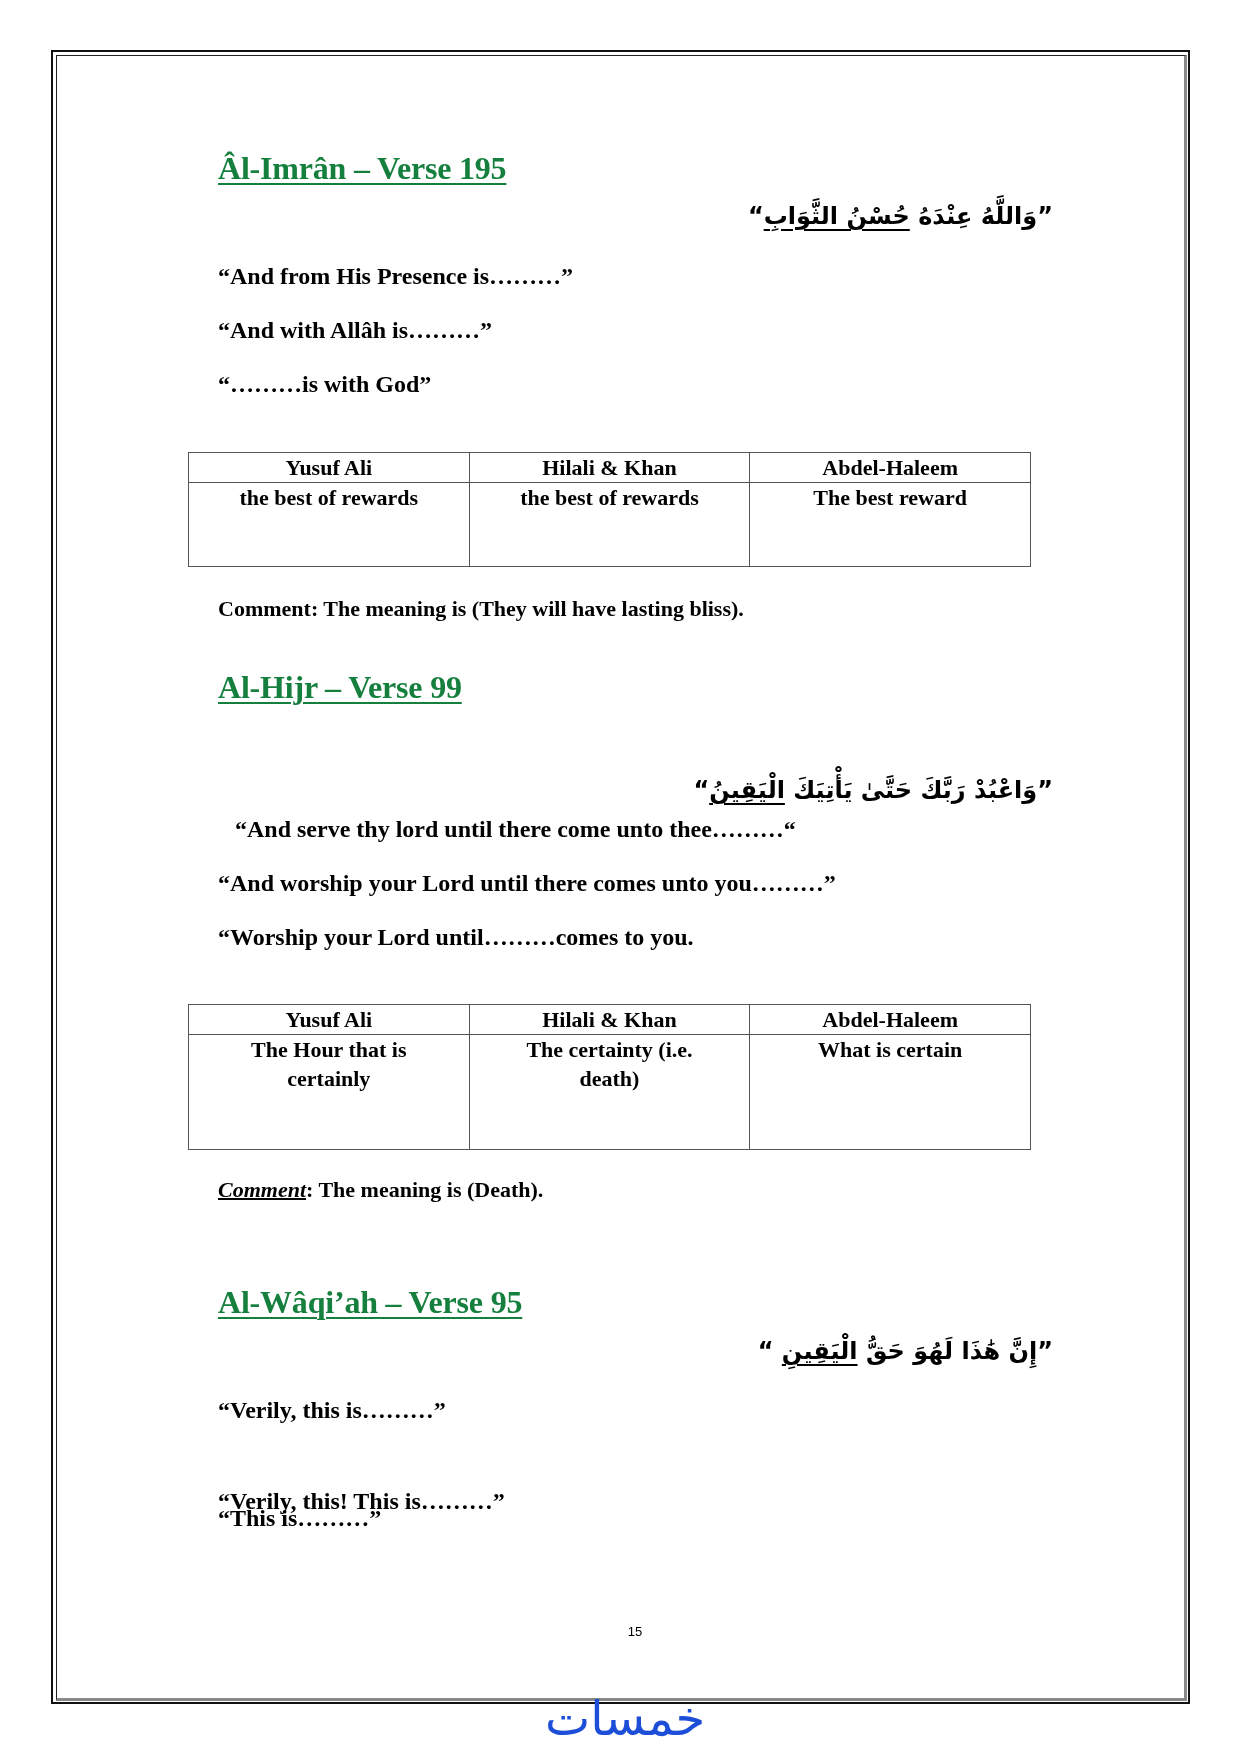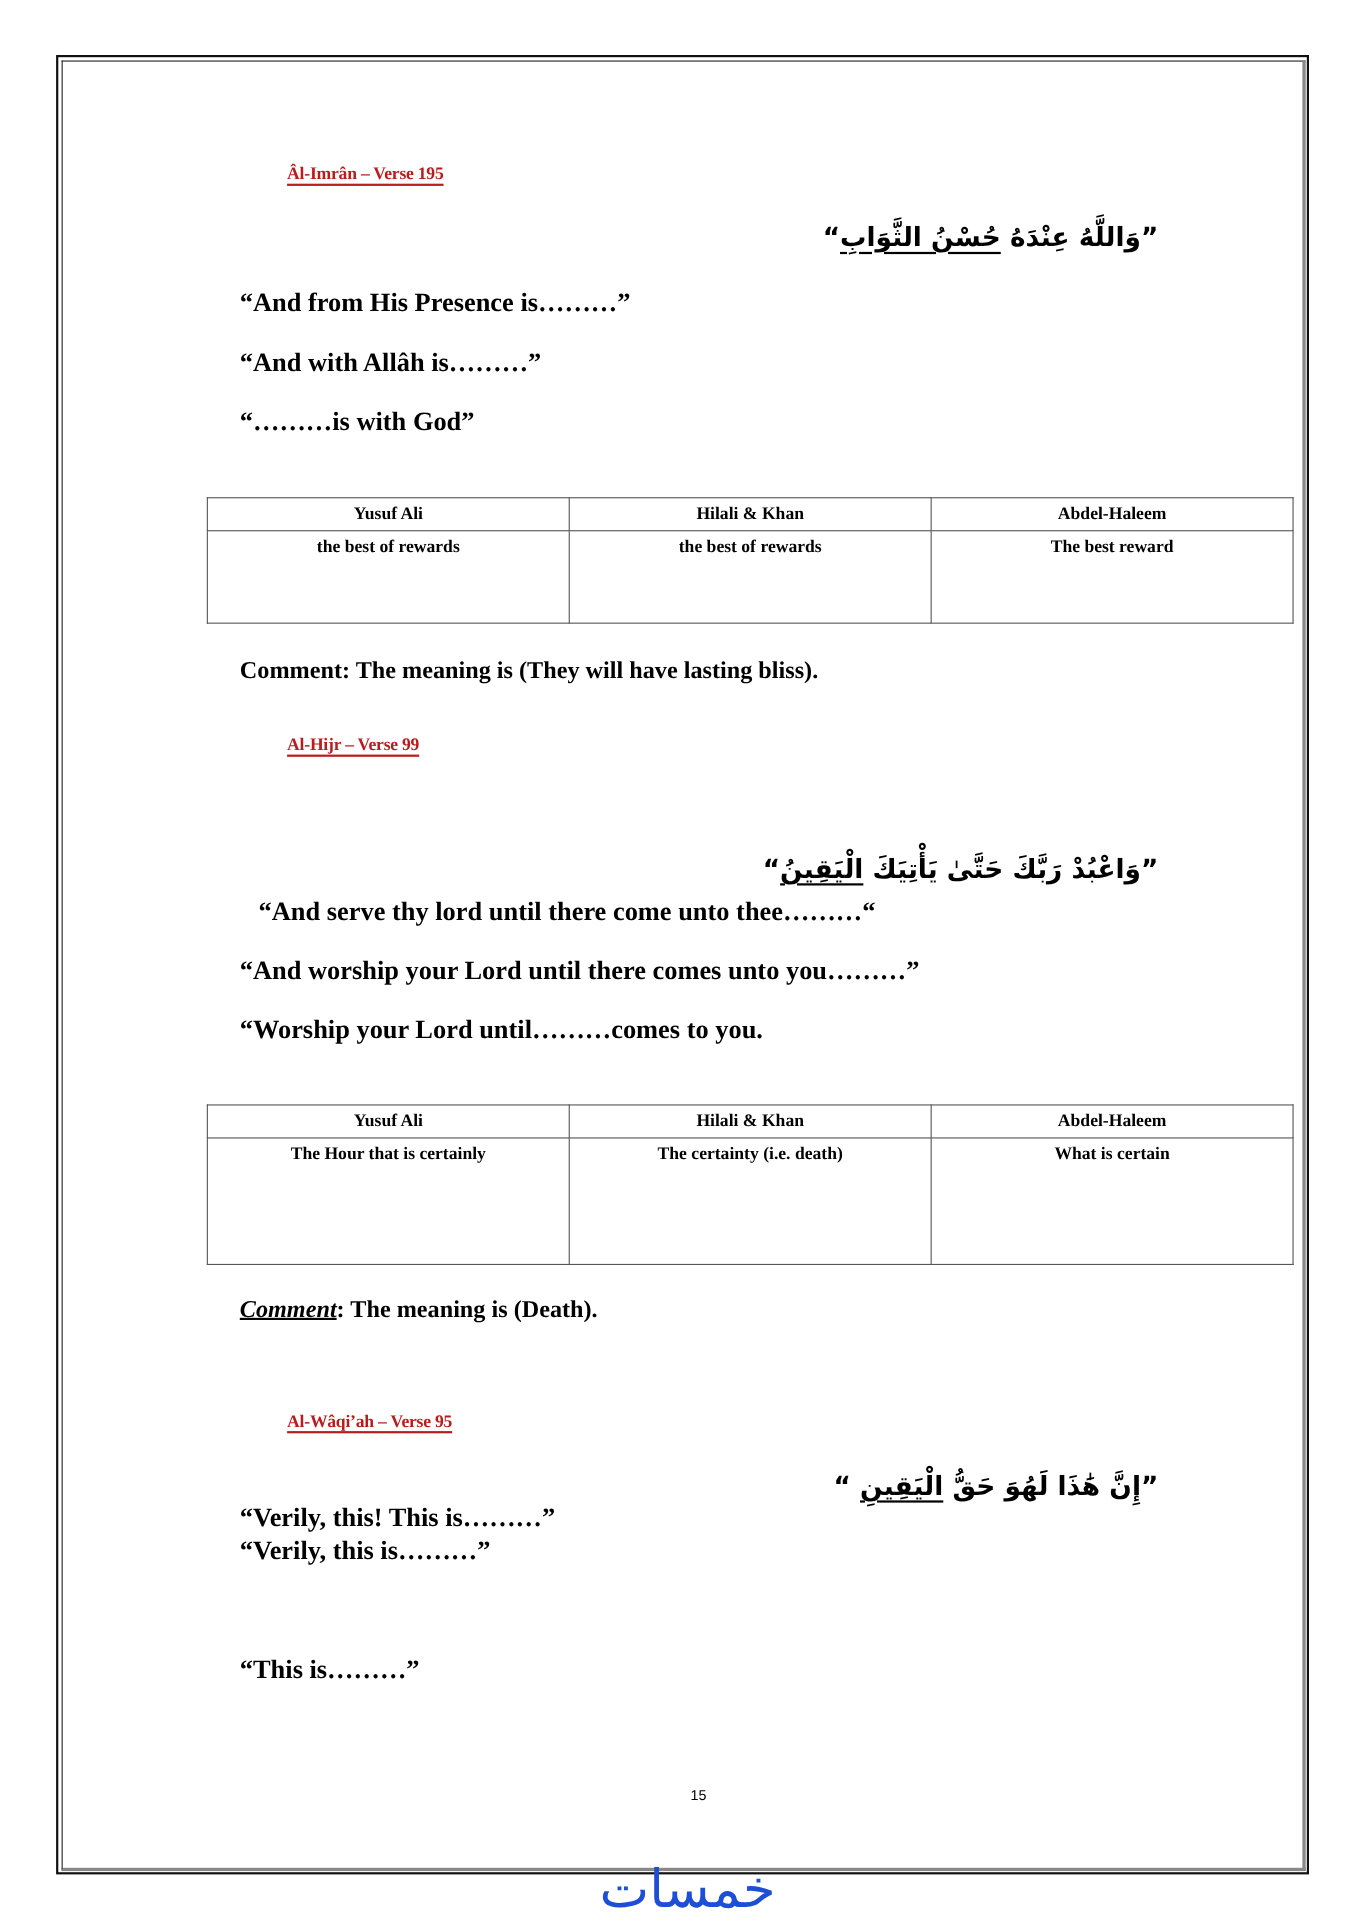--- a/index.html
+++ b/index.html
@@ -1,26 +1,26 @@
 <!DOCTYPE html>
 <html><head>
   <meta charset="utf-8">
   <style>
     html, body { margin: 0; padding: 0; background: #ffffff; }
     body { width: 1241px; height: 1755px; position: relative; overflow: hidden; font-family: "Liberation Serif", serif; color: #000; }
     .page-border { position: absolute; left: 51px; top: 50px; width: 1139px; height: 1654px; border: 2px solid #111; box-sizing: border-box; }
     .page-border::after { content: ""; position: absolute; left: 3px; top: 3px; right: 1px; bottom: 1px; border: 1px solid #222; border-right: 3px solid #888; border-bottom: 3px solid #888; }
     .abs { position: absolute; }
-    .heading { left: 218px; font-size: 16px; font-weight: bold; color: #b91c1c; text-decoration: underline; text-decoration-thickness: 2px; text-underline-offset: 4px; white-space: nowrap; letter-spacing: -0.2px; margin-left: 43px; }
+    .heading { left: 218px; font-size: 32px; font-weight: bold; color: #15803d; text-decoration: underline; text-decoration-thickness: 2px; text-underline-offset: 4px; white-space: nowrap; letter-spacing: -0.2px; }
     .arabic { right: 188px; font-family: "DejaVu Sans", sans-serif; font-size: 24px; font-weight: bold; direction: rtl; white-space: nowrap; }
     .arabic u { text-decoration-thickness: 2px; text-underline-offset: 5px; }
     .quote { left: 218px; font-size: 24px; font-weight: bold; white-space: nowrap; }
     .comment { left: 218px; font-size: 22px; font-weight: bold; white-space: nowrap; }
     .comment .label-underlined { font-style: italic; text-decoration: underline; text-decoration-thickness: 2px; }
-    table.trans { position: absolute; left: 188px; width: 988px; border-collapse: collapse; font-size: 16px; font-weight: bold; table-layout: fixed; }
+    table.trans { position: absolute; left: 188px; width: 843px; border-collapse: collapse; font-size: 22px; font-weight: bold; table-layout: fixed; }
     table.trans th, table.trans td { border: 1.5px solid #555; text-align: center; vertical-align: top; padding: 0; }
     table.trans th { height: 29px; line-height: 29px; font-weight: bold; }
     table.trans td { line-height: 29px; }
     .t1 td { height: 84px; padding-top: 29px; box-sizing: border-box; margin-top: 41px; }
     .t2 td { height: 115px; padding-top: 27px; box-sizing: border-box; }
     .cell-inner { display: inline-block; max-width: 210px; text-align: center; }
     .page-number { left: 600px; width: 70px; text-align: center; top: 1624px; font-family: "Liberation Sans", sans-serif; font-size: 13px; }
     .watermark { left: 545px; top: 1690px; font-family: "DejaVu Sans", sans-serif; font-size: 48px; color: #1d4ed8; direction: rtl; white-space: nowrap; text-align: center; }
   </style>
 </head>
@@ -74,17 +74,17 @@
       <td><span class="cell-inner">What is certain</span></td>
     </tr>
   </tbody>
 </table>
 
 <div class="abs comment" style="top:1177px;"><span class="label-underlined">Comment</span><span>: The meaning is (Death).</span></div>
 
 <div class="abs heading" style="top:1284px;">Al-Wâqi’ah – Verse 95</div>
 <div class="abs arabic" style="top:1337px;"><span>”إِنَّ هَٰذَا لَهُوَ حَقُّ </span><u>الْيَقِينِ</u><span> “</span></div>
 <div class="abs quote" style="top:1397px;">“Verily, this is………”</div>
-<div class="abs quote" style="top:1367px;">“Verily, this! This is………”</div>
+<div class="abs quote" style="top:1488px;">“Verily, this! This is………”</div>
 <div class="abs quote" style="top:1505px;">“This is………”</div>
 
 <div class="abs page-number">15</div>
 <div class="abs watermark">خمسات</div>
 
 </body></html>

